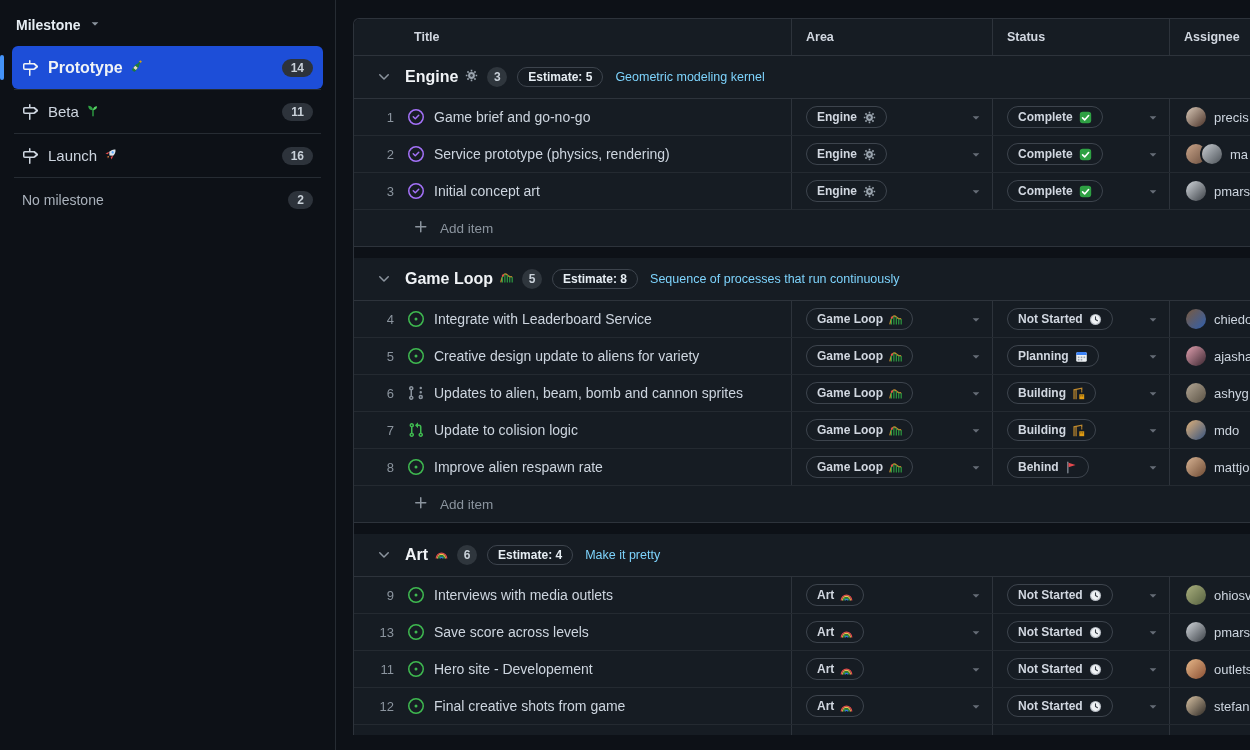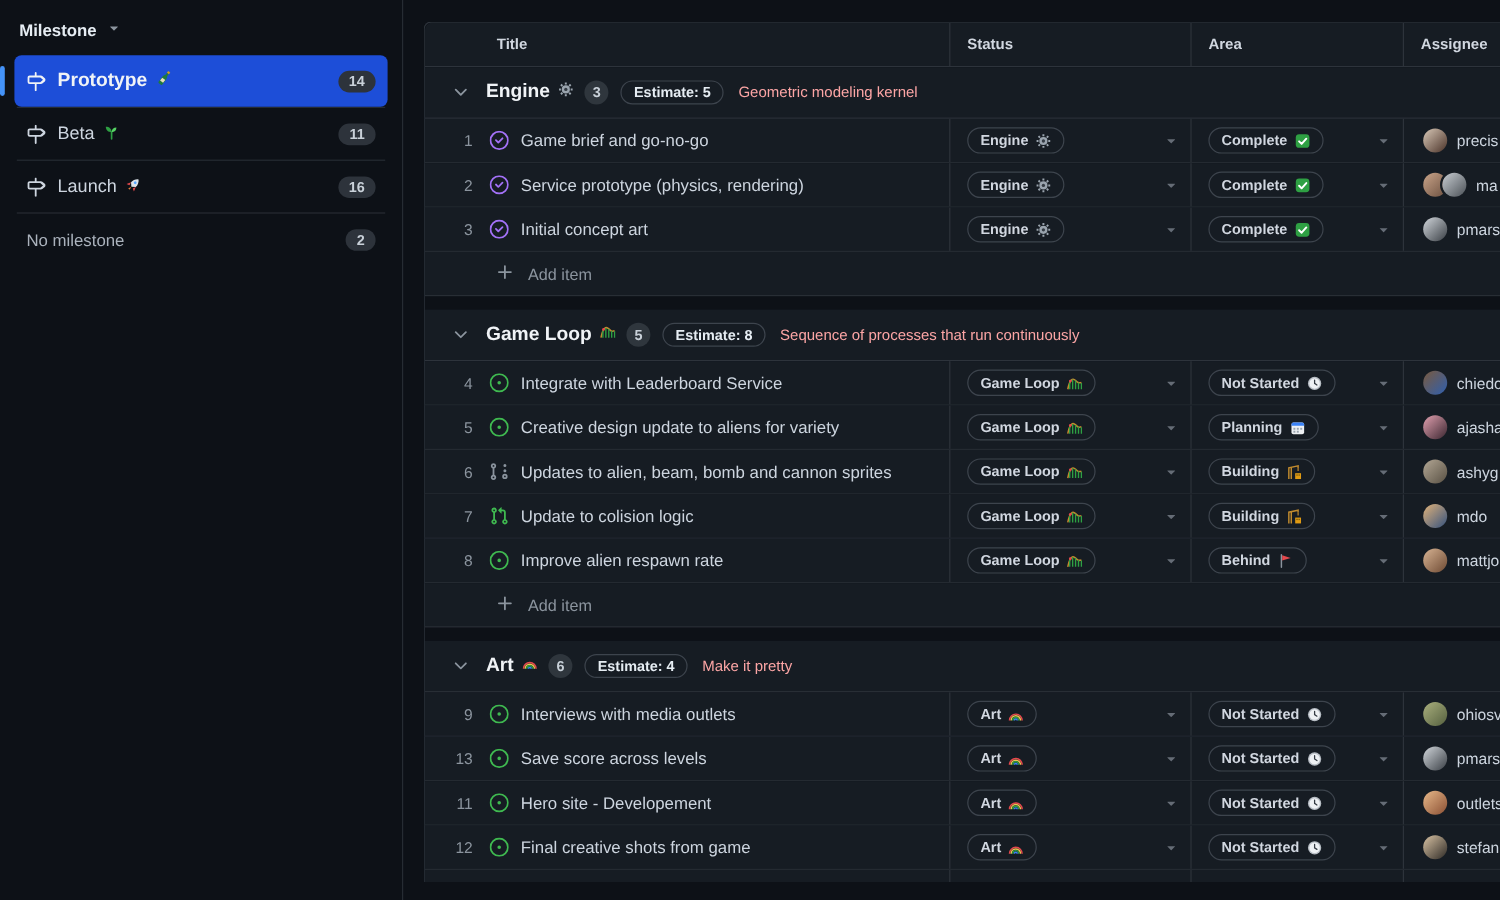--- a/index.html
+++ b/index.html
@@ -41,21 +41,21 @@
     border-bottom:1px solid #2d333b; padding-left:22px; }
   .gchev { display:flex; flex:none; cursor:pointer; }
   .group-title { font-size:16px; font-weight:700; color:#f0f3f6; margin-left:13px;
     white-space:nowrap; }
   .gglyph { display:flex; margin-left:7px; }
   .gcount { width:20px; height:20px; border-radius:50%; background:#2f363d; color:#c9d1d9;
     font-size:12px; font-weight:600; display:flex; align-items:center; justify-content:center;
     margin-left:9px; flex:none; }
   .estimate { border:1px solid #3d444d; border-radius:999px; padding:2px 10px;
     font-size:12px; font-weight:700; color:#e6edf3; margin-left:10px; white-space:nowrap; }
-  .gdesc { font-size:12.5px; color:#fca5a5; margin-left:12px; white-space:nowrap; }
+  .gdesc { font-size:12.5px; color:#7dd3fc; margin-left:12px; white-space:nowrap; }
   .row { display:grid; grid-template-columns:438px 201px 177px 1fr; height:37px;
     background:#161c23; border-bottom:1px solid #242a31; }
   .row.partial { height:10px; border-bottom:none; }
   .cell { display:flex; align-items:center; border-right:1px solid #2d333b; overflow:hidden; }
   .cell:last-child { border-right:none; }
   .title-cell { padding-left:14px; }
   .rownum { width:26px; text-align:right; font-size:13px; color:#8b949e; flex:none; }
   .type-icon { margin-left:14px; display:flex; flex:none; }
   .item-title { margin-left:10px; font-size:14px; color:#cdd5df; white-space:nowrap; cursor:pointer; }
   .pill { display:inline-flex; align-items:center; gap:6px; border:1px solid #3d444d;
@@ -144,22 +144,22 @@
     <span class="side-emoji"></span>
     <span class="side-count">2</span>
   </div>
     </div>
 </div>
 
 <div class="main">
   <div class="tbl">
     <div class="thead">
       <div class="th title">Title</div>
+      <div class="th">Area</div>
       <div class="th">Status</div>
-      <div class="th">Area</div>
       <div class="th">Assignee</div>
     </div>
     <div id="table-body">
 
 <div class="group-header">
   <span class="gchev">
             <svg width="16" height="16" viewBox="0 0 16 16" fill="#8b949e">
               <path d="M12.78 5.22a.749.749 0 0 1 0 1.06l-4.25 4.25a.749.749 0 0 1-1.06 0L3.22 6.28a.749.749 0 1 1 1.06-1.06L8 8.939l3.72-3.719a.749.749 0 0 1 1.06 0Z"></path>
             </svg>
           </span>

